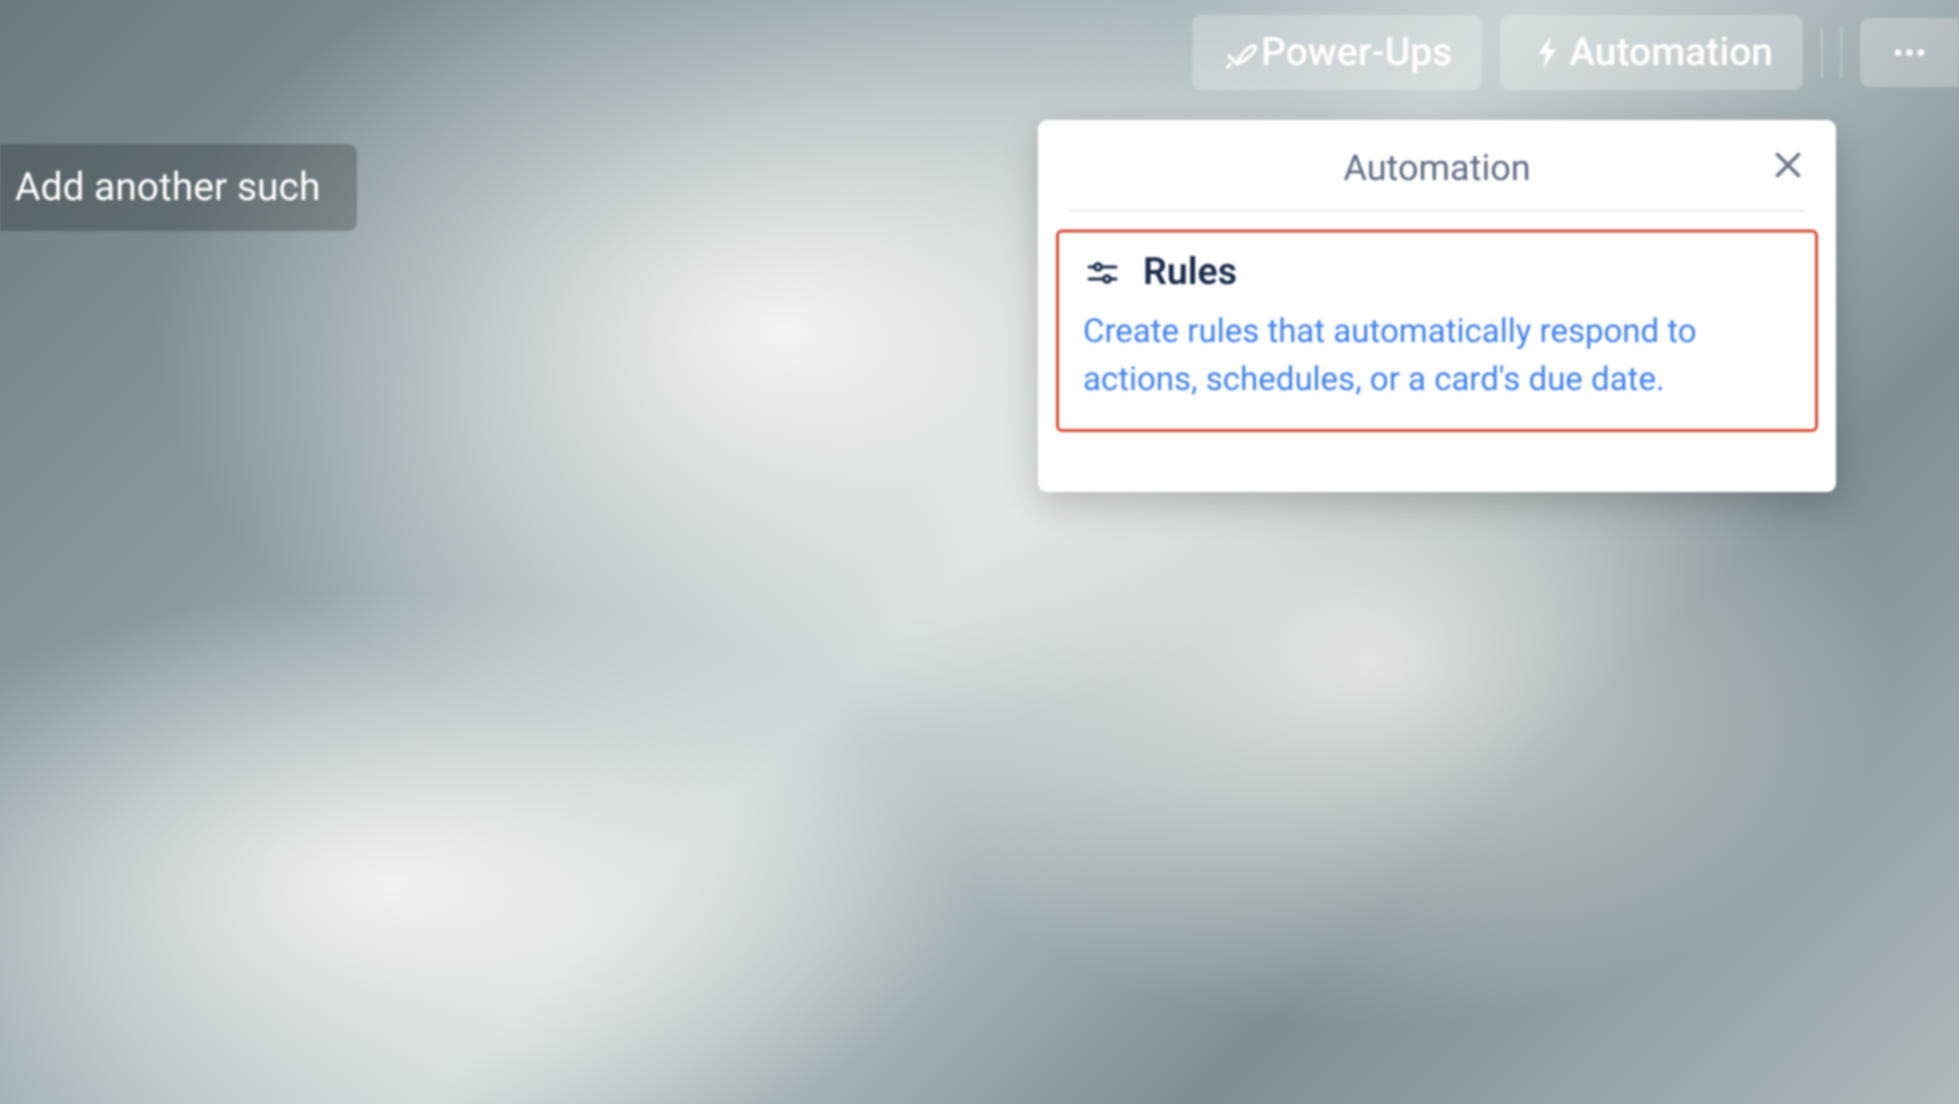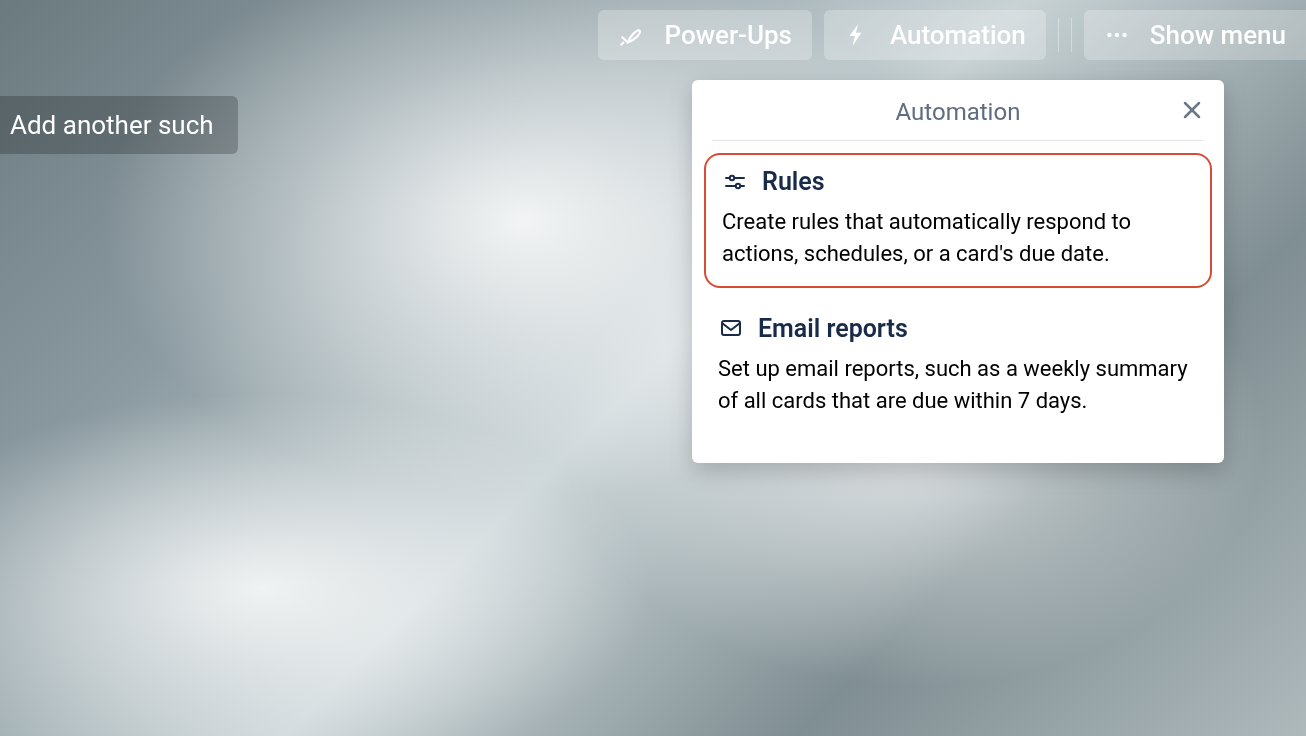--- a/index.html
+++ b/index.html
@@ -21,21 +21,21 @@
     top: 10px;
     right: 0;
     display: flex;
     align-items: center;
     gap: 12px;
     padding-right: 0;
   }
   .tbtn {
     display: inline-flex;
     align-items: center;
-    gap: 20px;
+    gap: 0;
     background: rgba(255,255,255,0.25);
     color: #ffffff;
     font-size: 26px;
     font-weight: 500;
     padding: 10px 20px;
     border-radius: 6px;
     cursor: pointer;
     white-space: nowrap;
   }
   .tbtn .icon { display:inline-flex; width:26px; height:26px; align-items:center; justify-content:center; }
@@ -90,41 +90,41 @@
   .panel hr {
     border: none;
     border-top: 1px solid #e4e6ea;
     margin: 0 20px;
   }
   .panel-body {
     padding: 6px 8px 0 8px;
   }
   .item {
     padding: 14px 18px 18px 18px;
-    border-radius: 16px;
+    border-radius: 4px;
     cursor: pointer;
   }
   .item.highlight {
     border: 2px solid #e2492f;
     padding: 12px 16px 16px 16px;
     margin: 6px 4px 12px 4px;
   }
   .item-head {
     display: flex;
     align-items: center;
     gap: 14px;
     color: #172b4d;
     font-size: 25px;
     font-weight: 600;
     margin-bottom: 10px;
   }
   .item-head .icon { width: 26px; height: 26px; display:inline-flex; align-items:center; justify-content:center; color:#172b4d;}
   .item-head svg { width: 24px; height: 24px; }
   .item-desc {
-    color: #000000;
+    color: #3b82f6;
     font-size: 22px;
     line-height: 1.45;
   }
 </style>
 </head>
 <body>
 
 <div class="toolbar">
   <div class="tbtn">
     <span class="icon">
@@ -152,21 +152,20 @@
   <span class="divider"></span>
 
   <div class="tbtn" style="border-radius:6px 0 0 6px;">
     <span class="icon">
       <svg viewBox="0 0 24 24" fill="white">
           <circle cx="5" cy="12" r="2"></circle>
           <circle cx="12" cy="12" r="2"></circle>
           <circle cx="19" cy="12" r="2"></circle>
         </svg>
     </span>
-    <span>Show menu</span>
   </div>
 </div>
 
 <div class="add-list">
   <span>Add another such</span>
 </div>
 
 <div class="panel">
   <div class="panel-header">
     <span>Automation</span>
@@ -189,27 +188,15 @@
               <line x1="3" y1="16" x2="21" y2="16"></line>
               <circle cx="15" cy="16" r="2.2" fill="white"></circle>
             </svg>
         </span>
         <span>Rules</span>
       </div>
       <div class="item-desc">Create rules that automatically respond to actions, schedules, or a card's due date.</div>
     </div>
 
 
-    <div class="item">
-      <div class="item-head">
-        <span class="icon">
-          <svg viewBox="0 0 24 24" fill="none" stroke="currentColor" stroke-width="2" stroke-linejoin="round">
-              <rect x="3" y="5" width="18" height="14" rx="2"></rect>
-              <path d="M3 7l9 7 9-7"></path>
-            </svg>
-        </span>
-        <span>Email reports</span>
-      </div>
-      <div class="item-desc">Set up email reports, such as a weekly summary of all cards that are due within 7 days.</div>
-    </div>
 
   </div>
 </div>
 
 </body></html>

